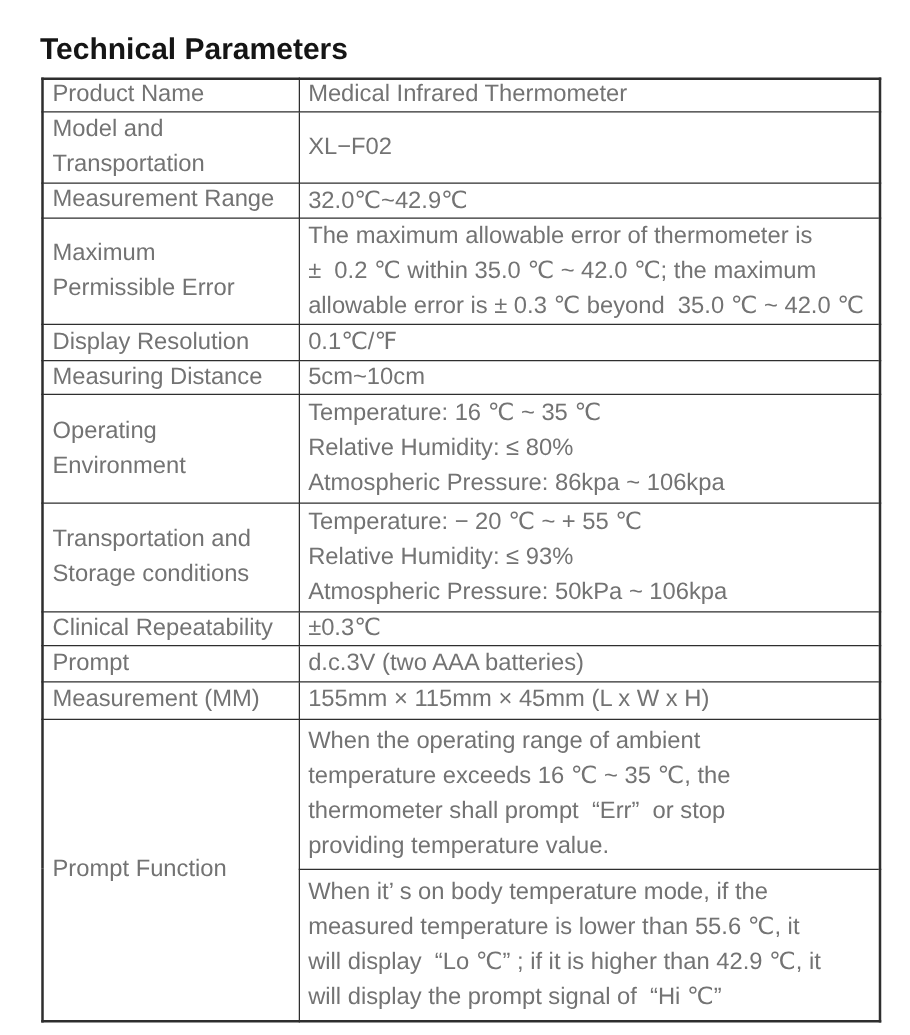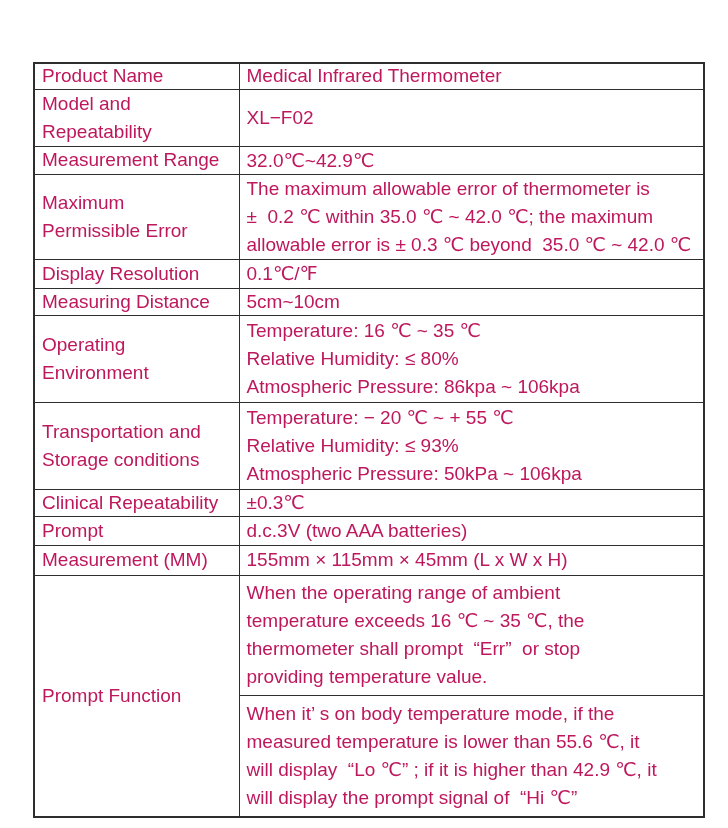--- a/index.html
+++ b/index.html
@@ -30,21 +30,21 @@
     position: absolute;
     left: 33px;
     top: 62px;
     width: 670px;
     border-collapse: collapse;
     table-layout: fixed;
     border: 2px solid #2e2e2e;
   }
   table.params td {
     border: 1px solid #2e2e2e;
-    color: #be185d;
+    color: #737373;
     font-size: 19px;
     padding: 0 6px 0 7px;
     vertical-align: middle;
     overflow: hidden;
   }
   col.c1 { width: 205px; }
   col.c2 { width: 465px; }
   .ln {
     line-height: 28px;
     white-space: pre;
@@ -62,41 +62,42 @@
   tr.h87  { height: 87px; padding-left: 27px; }
   tr.h30  { height: 30px; }
   tr.h120 { height: 120px; }
   tr.h122 { height: 122px; padding-left: 22px; }
 </style>
 </head>
 <body>
 
 <div class="page">
 
+  <div class="doc-title">Technical Parameters</div>
 
   <table class="params">
     <colgroup>
         <col class="c1">
         <col class="c2">
       </colgroup>
 
     <tbody>
         <tr class="h26">
       <td>
             <div class="single">Product Name</div>
           </td>
       <td>
             <div class="single">Medical Infrared Thermometer</div>
           </td>
     </tr>
 
     <tr class="h54">
       <td>
         <div class="ln">Model and</div>
-        <div class="ln">Repeatability</div>
+        <div class="ln">Transportation</div>
       </td>
       <td>
             <div class="single">XL−F02</div>
           </td>
     </tr>
 
     <tr class="h28">
       <td>
             <div class="single">Measurement Range</div>
           </td>

